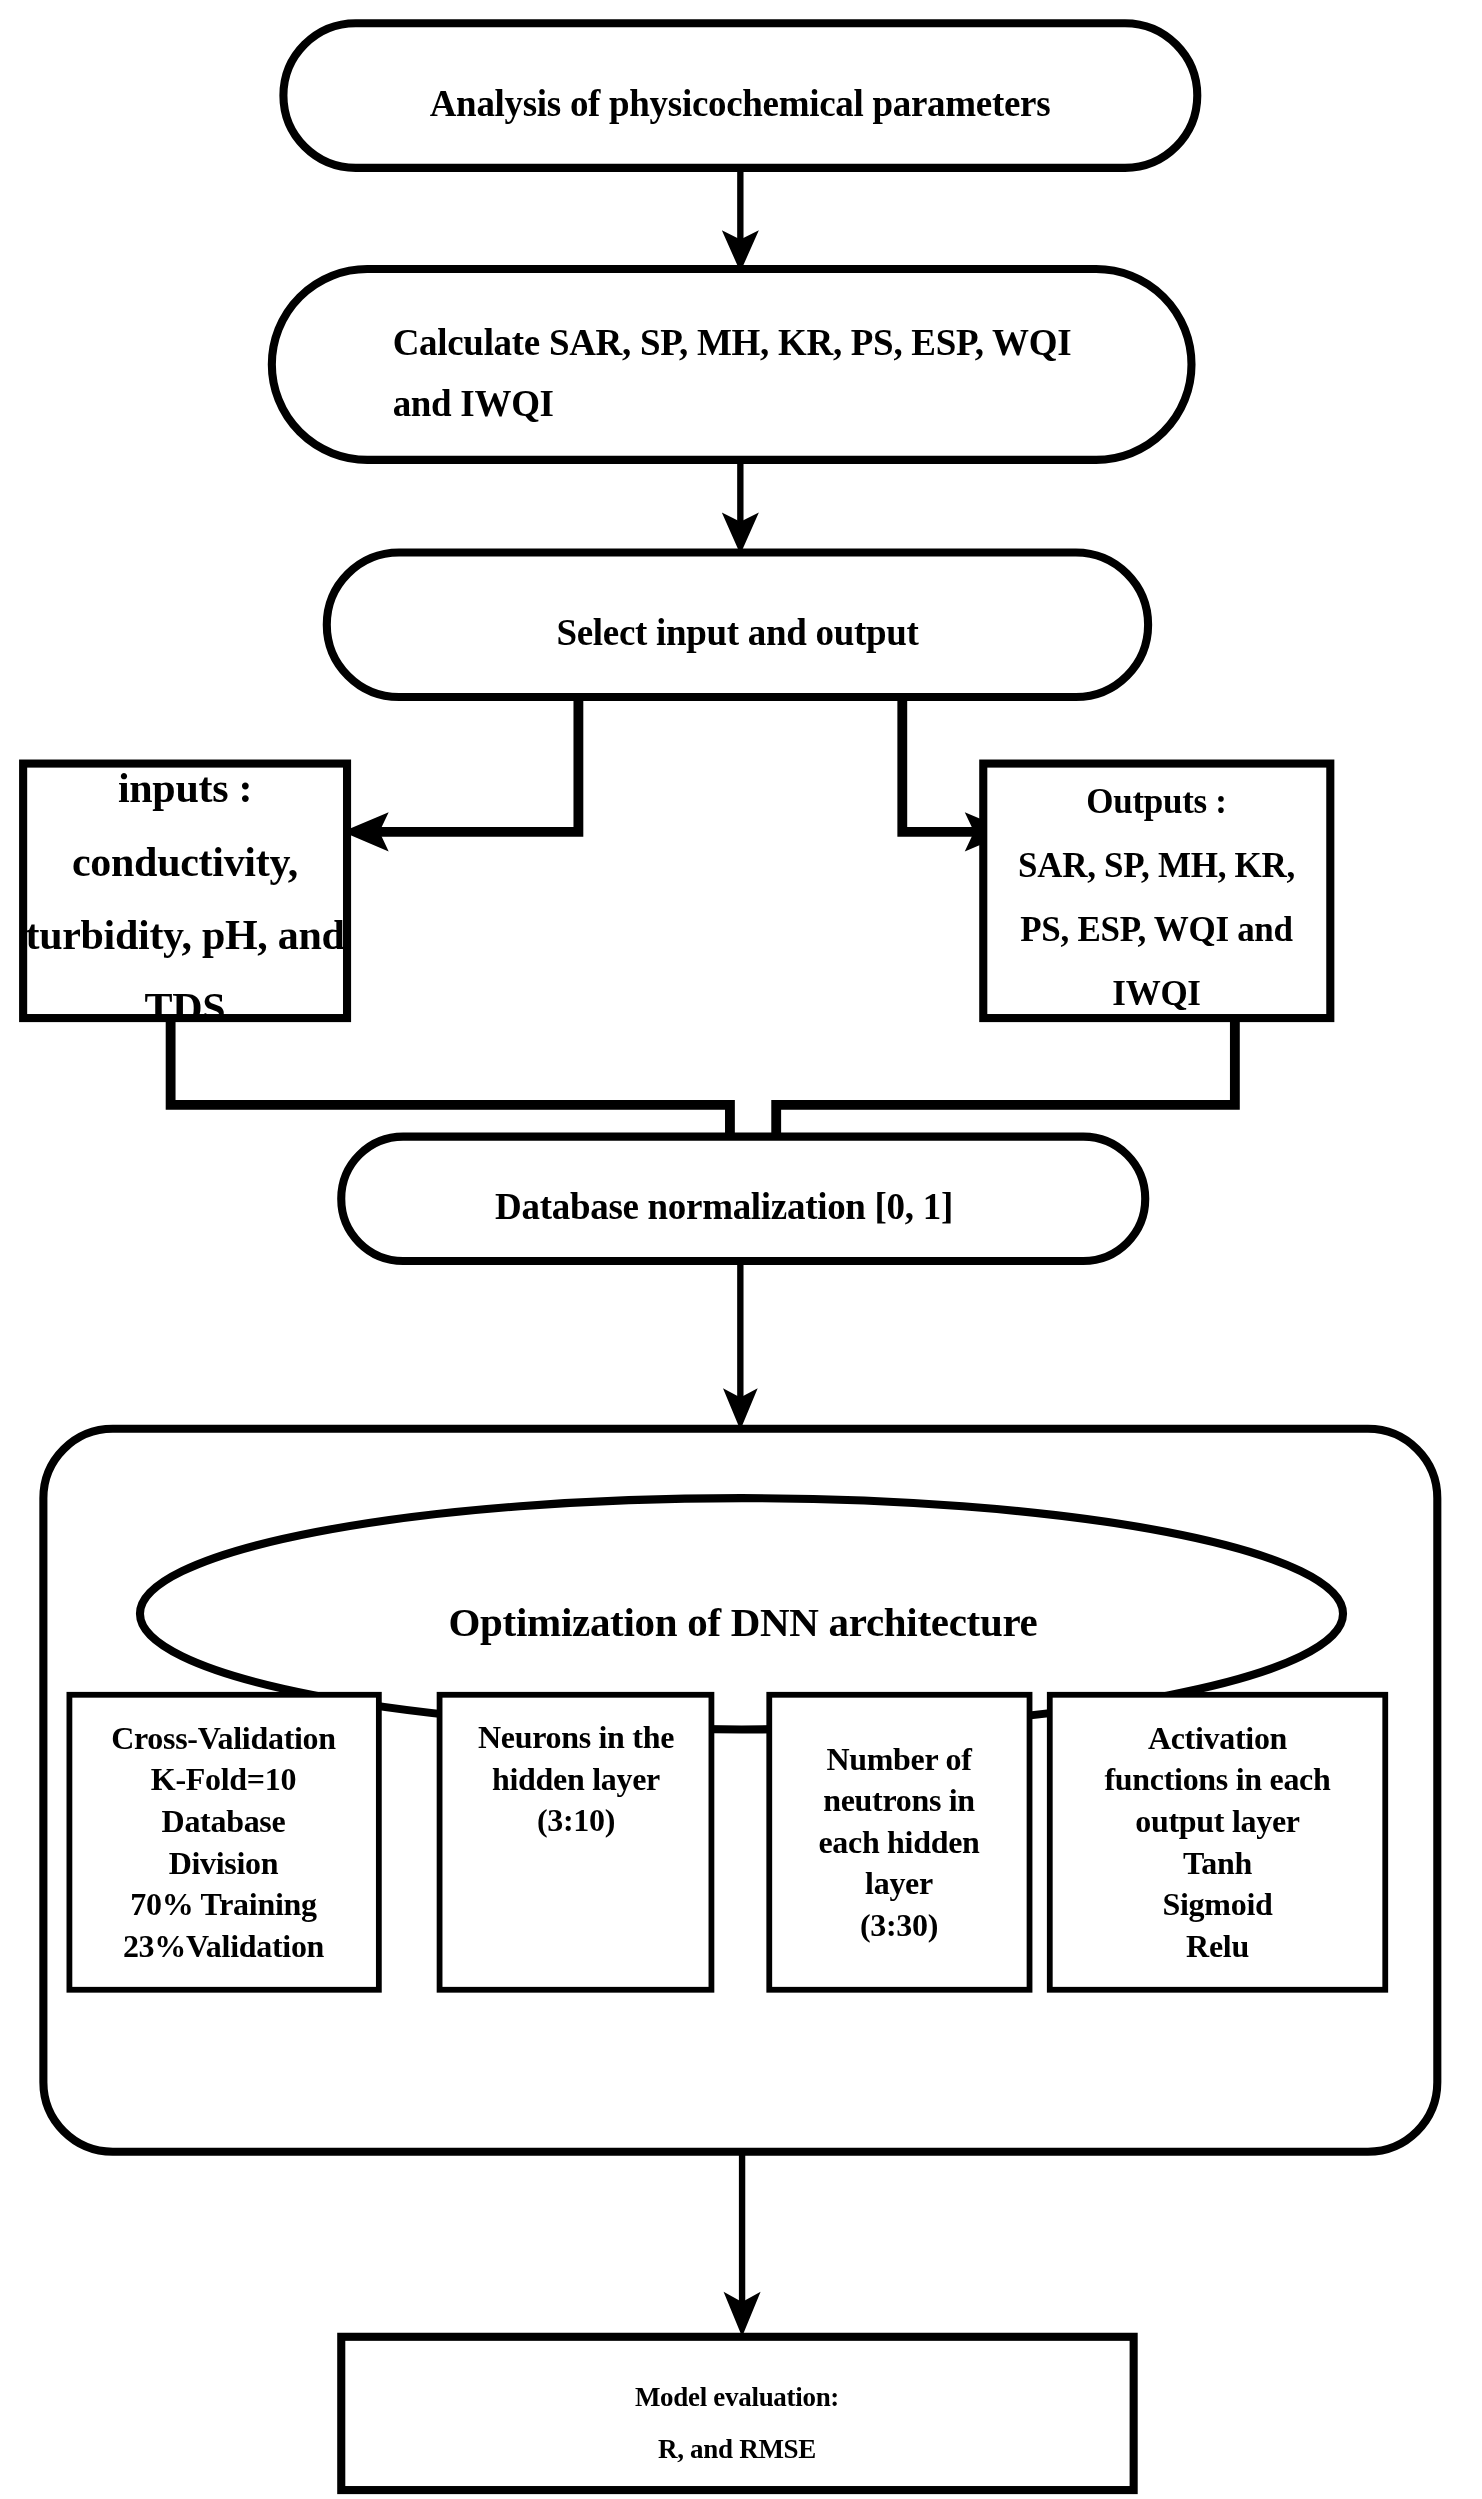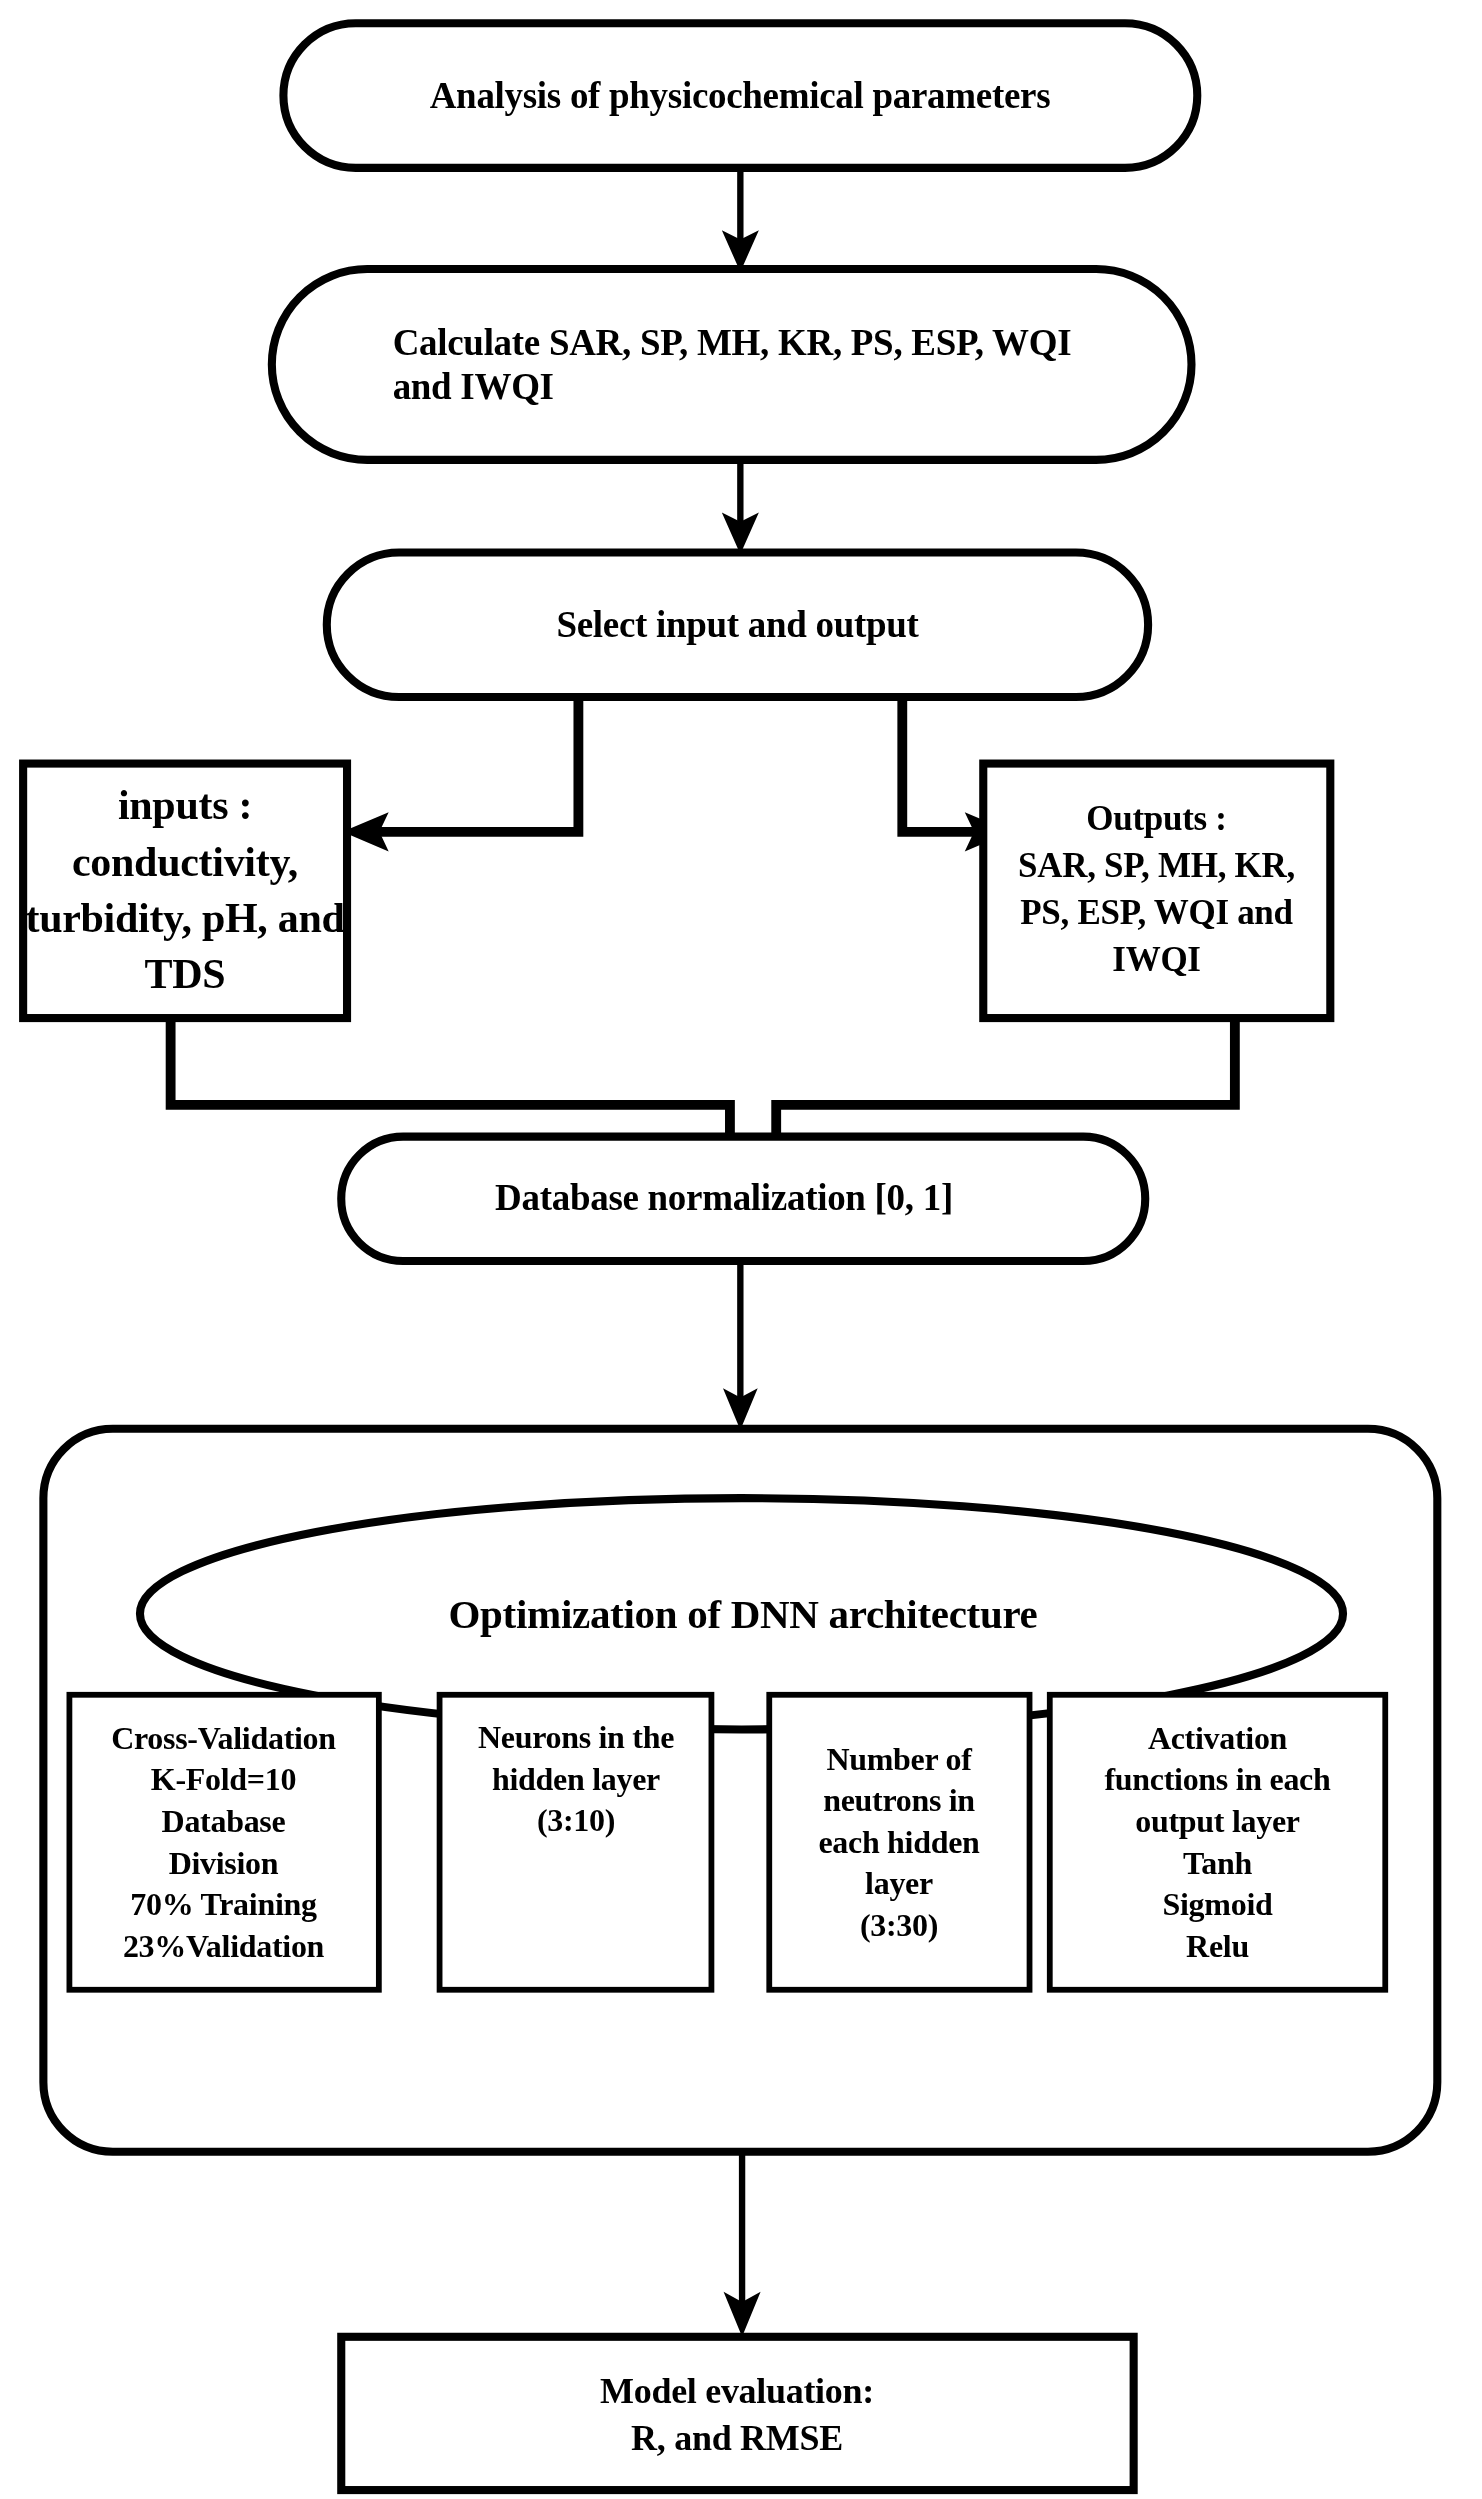--- a/index.html
+++ b/index.html
@@ -58,32 +58,32 @@
     align-items: center;
     justify-content: center;
     text-align: center;
     color: #000000;
     font-weight: bold;
     font-family: "Liberation Serif", "DejaVu Serif", serif;
     line-height: 1.18;
     pointer-events: none;
     box-sizing: border-box;
   }
-  .node-text .ln { display: block; white-space: nowrap; }
+  .node-text .ln { display: block; white-space: nowrap; margin-top: 17px; }
   .t-condensed { font-stretch: condensed; letter-spacing: -0.3px; }
 
   .n1  { left: 283px;  top: 23px;   width: 914px; height: 145px;  font-size: 37px; }
   .n2  { left: 272px;  top: 269px;  width: 920px; height: 191px;  font-size: 37px; }
   .n2 .body { text-align: left; }
   .n3  { left: 327px;  top: 552px;  width: 821px; height: 145px;  font-size: 37px; }
   .nbox-in  { left: 23px;   top: 763px; width: 324px;  height: 254px; font-size: 42px; line-height: 1.34; }
   .nbox-out { left: 983px; top: 763px; width: 347px;  height: 254px; font-size: 35px; line-height: 1.34; }
   .n4  { left: 322px;  top: 1136px; width: 804px; height: 124px;  font-size: 37px; }
   .n-ellipse { left: 185px; top: 1562px; width: 1116px; height: 104px; font-size: 41px; }
-  .n-final { left: 341px; top: 2351px; width: 792px; height: 127px; font-size: 36px; line-height: 1.28; }
+  .n-final { left: 341px; top: 2351px; width: 792px; height: 127px; font-size: 27px; line-height: 1.28; }
 
   .inner-box-text {
     position: absolute;
     display: flex;
     flex-direction: column;
     align-items: center;
     justify-content: center;
     text-align: center;
     color: #000000;
     font-weight: bold;

